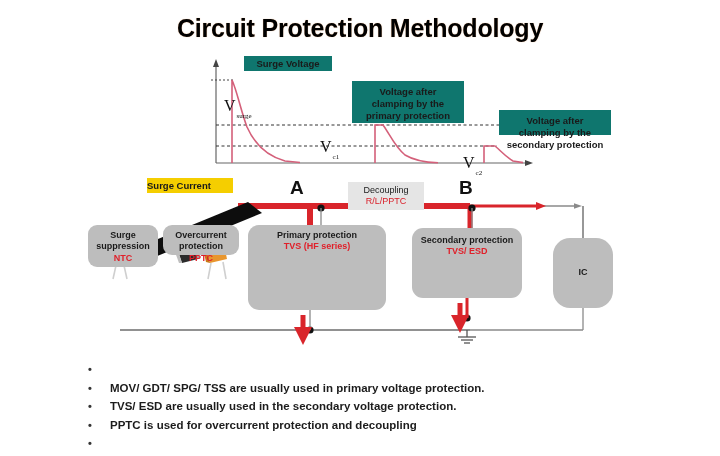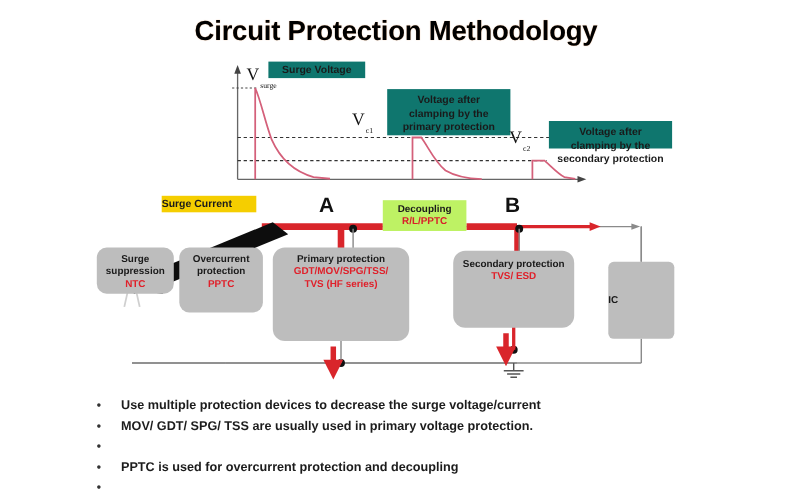--- a/index.html
+++ b/index.html
@@ -64,20 +64,21 @@
     left: 499px; top: 110px; width: 112px; height: 25px;
     padding-top: 5px;
   }
 
   .vlabel {
     position: absolute;
     font-size: 16px;
     font-weight: normal;
     font-family: "Liberation Serif", serif;
     color: #111;
+    margin-top: 37px;
   }
   .vlabel .sub {
     font-size: 7px;
     vertical-align: sub;
     position: relative;
     top: 3px;
     left: 1px;
   }
   #v-surge { left: 224px; top: 60px; }
   #v-c1    { left: 320px; top: 101px; }
@@ -115,24 +116,24 @@
     font-family: "Liberation Sans", sans-serif;
   }
   #node-a { left: 290px; top: 177px; }
   #node-b { left: 459px; top: 177px; }
 
   
   #decoupling {
     position: absolute;
     left: 348px; top: 182px;
     width: 76px; height: 28px;
-    background: #bef264;
+    background: #e5e5e5;
     text-align: center;
     font-size: 9px;
-    font-weight: bold;
+    font-weight: normal;
     line-height: 1.25;
     padding-top: 3px;
     box-sizing: border-box;
     color: #1a1a1a;
   }
   #decoupling .red { color: #D9202A; }
 
   
   .gbox {
     position: absolute;
@@ -141,25 +142,25 @@
     text-align: center;
     font-size: 9px;
     font-weight: bold;
     line-height: 1.26;
     color: #1a1a1a;
     box-sizing: border-box;
   }
   .gbox .red { color: #E0202A; }
 
   #box-surge   { left: 88px;  top: 225px; width: 70px;  height: 42px; padding-top: 5px; }
-  #box-over    { left: 163px; top: 225px; width: 76px;  height: 59px; padding-top: 5px; }
-  #box-primary { left: 248px; top: 225px; width: 124px; height: 85px; padding-top: 5px; border-radius: 11px;}
+  #box-over    { left: 163px; top: 225px; width: 76px;  height: 30px; padding-top: 5px; }
+  #box-primary { left: 248px; top: 225px; width: 138px; height: 85px; padding-top: 5px; border-radius: 11px;}
   #box-second  { left: 412px; top: 228px; width: 110px; height: 70px; padding-top: 7px; border-radius: 11px;}
-  #box-ic      { left: 553px; top: 238px; width: 60px;  height: 70px; border-radius: 5px;
-                 display:flex; align-items:center; justify-content:flex-start; font-size: 9px; }
+  #box-ic      { left: 553px; top: 238px; width: 60px;  height: 70px; border-radius: 17px;
+                 display:flex; align-items:center; justify-content:center; font-size: 9px; }
 
   
   #bullets {
     position: absolute;
     left: 88px;
     top: 360px;
     width: 560px;
   }
   .bullet-row {
     display: flex;
@@ -369,44 +370,43 @@
 </div>
 
 <div class="gbox" id="box-over">
   <div>Overcurrent</div>
   <div>protection</div>
   <div class="red">PPTC</div>
 </div>
 
 <div class="gbox" id="box-primary">
   <div>Primary protection</div>
-  <div class="red">GDT/MOV/SPG/TSS/</div>
   <div class="red">TVS (HF series)</div>
 </div>
 
 <div class="gbox" id="box-second">
   <div>Secondary protection</div>
   <div class="red">TVS/ ESD</div>
 </div>
 
 <div class="gbox" id="box-ic">
   <span>IC</span>
 </div>
 
 <div id="bullets">
   <div class="bullet-row">
     <span class="bullet-dot">•</span>
-    <span>Use multiple protection devices to decrease the surge voltage/current</span>
   </div>
   <div class="bullet-row">
     <span class="bullet-dot">•</span>
     <span>MOV/ GDT/ SPG/ TSS are usually used in primary voltage protection.</span>
   </div>
   <div class="bullet-row">
     <span class="bullet-dot">•</span>
+    <span>TVS/ ESD are usually used in the secondary voltage protection.</span>
   </div>
   <div class="bullet-row">
     <span class="bullet-dot">•</span>
     <span>PPTC is used for overcurrent protection and decoupling</span>
   </div>
   <div class="bullet-row">
     <span class="bullet-dot">•</span>
   </div>
 </div>
 

